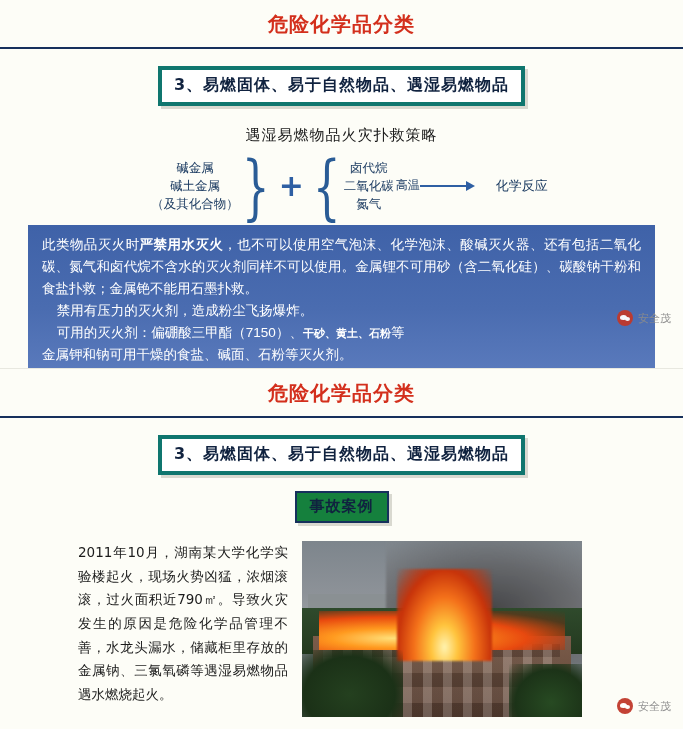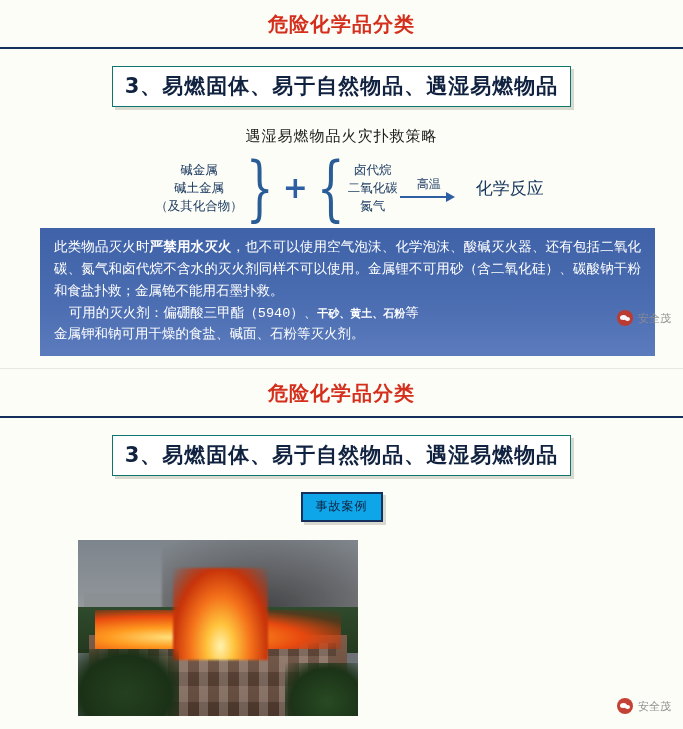--- a/index.html
+++ b/index.html
@@ -46,23 +46,23 @@
     height: 2px;
     background: #16305c;
     margin: 9px 0 0 0;
   }
   .section-box-wrap {
     display: flex;
     justify-content: center;
     margin-top: 17px;
   }
   .section-box {
-    border: 1px solid #0f766e;
+    border: 4px solid #0f766e;
     padding: 5px 12px 6px 12px;
-    font-size: 21px;
+    font-size: 16px;
     font-weight: bold;
     color: #10223f;
     background: #ffffff;
     box-shadow: 3px 3px 0 #d9d9d0;
     font-family: "DejaVu Sans", sans-serif;
     letter-spacing: 1px;
   }
   .sub-head {
     text-align: center;
     font-size: 15px;
@@ -98,21 +98,21 @@
   }
   .plus {
     color: #2e5fa3;
     font-size: 30px;
     font-weight: bold;
     margin: 0 6px;
     line-height: 1;
   }
   .arrow-group {
     display: flex;
-    flex-direction: column;
+    flex-direction: row;
     align-items: center;
     margin: 16px 2px;
   }
   .arrow-label {
     font-size: 12px;
     color: #1b3b63;
     margin-bottom: 1px;
   }
   .arrow-line {
     width: 58px;
@@ -128,33 +128,33 @@
   }
   .arrow-line:after {
     content: "";
     position: absolute;
     left: 46px; top: -2px;
     border-left: 9px solid #2e5fa3;
     border-top: 5px solid transparent;
     border-bottom: 5px solid transparent;
   }
   .result {
-    font-size: 17px;
+    font-size: 13px;
     color: #17375e;
     margin-left: 16px;
   }
   
   .blue-panel {
-    margin: 12px 28px 0 40px;
+    margin: 12px 28px 0 28px;
     background: linear-gradient(#3f62a8, #4a6cb0 55%, #5b7bbd);
     color: #ffffff;
     font-size: 13.5px;
     line-height: 1.62;
     padding: 9px 14px 10px 14px;
-    font-family: Liberation Mono, monospace;
+    font-family: Liberation Sans, sans-serif;
     text-align: justify;
   }
   .blue-panel p {
     margin: 0;
   }
   .bold {
     font-weight: bold;
   }
   .bold-lg {
     font-weight: bold;
@@ -164,24 +164,24 @@
     text-indent: 1.1em;
   }
   
   .case-box-wrap {
     display: flex;
     justify-content: center;
     margin-top: 16px;
   }
   .case-box {
     border: 2px solid #16305c;
-    background: #0ea5e9;
+    background: #15803d;
     padding: 4px 13px 5px 13px;
-    font-size: 12px;
-    font-weight: normal;
+    font-size: 15px;
+    font-weight: bold;
     color: #10223f;
     box-shadow: 3px 3px 0 #d9d9d0;
     font-family: "DejaVu Sans", sans-serif;
     letter-spacing: 1px;
   }
   .case-body {
     display: flex;
     margin: 18px 68px 0 78px;
     gap: 14px;
   }
@@ -337,21 +337,22 @@
       </div>
       <div class="arrow-group">
         <div class="arrow-label">高温</div>
         <div class="arrow-line"></div>
       </div>
       <div class="result">化学反应</div>
     </div>
 
     <div class="blue-panel">
       <p><span>此类物品灭火时</span><span class="bold">严禁用水灭火</span><span>，也不可以使用空气泡沫、化学泡沫、酸碱灭火器、还有包括二氧化碳、氮气和卤代烷不含水的灭火剂同样不可以使用。金属锂不可用砂（含二氧化硅）、碳酸钠干粉和食盐扑救；金属铯不能用石墨扑救。</span></p>
-      <p class="indent"><span>可用的灭火剂：偏硼酸三甲酯（5940）、</span><span class="bold-lg">干砂、黄土、石粉</span><span>等</span></p>
+      <p class="indent">禁用有压力的灭火剂，造成粉尘飞扬爆炸。</p>
+      <p class="indent"><span>可用的灭火剂：偏硼酸三甲酯（7150）、</span><span class="bold-lg">干砂、黄土、石粉</span><span>等</span></p>
       <p>金属钾和钠可用干燥的食盐、碱面、石粉等灭火剂。</p>
     </div>
 
     <div class="watermark wm1">
       <span class="wm-circle"></span>
       <span class="wm-text">安全茂</span>
     </div>
   </div>
 
   <div class="slide slide-two">
@@ -361,20 +362,21 @@
 
     <div class="section-box-wrap">
       <div class="section-box">3、易燃固体、易于自然物品、遇湿易燃物品</div>
     </div>
 
     <div class="case-box-wrap">
       <div class="case-box">事故案例</div>
     </div>
 
     <div class="case-body">
+      <div class="case-text">2011年10月，湖南某大学化学实验楼起火，现场火势凶猛，浓烟滚滚，过火面积近790㎡。导致火灾发生的原因是危险化学品管理不善，水龙头漏水，储藏柜里存放的金属钠、三氯氧磷等遇湿易燃物品遇水燃烧起火。</div>
       <div class="case-photo">
         <div class="sky"></div>
         <div class="farbuild"></div>
         <div class="smoke"></div>
         <div class="treeline"></div>
         <div class="bldg"></div>
         <div class="roof-fire"></div>
         <div class="flame-big"></div>
         <div class="tree-fg"></div>
         <div class="tree-fg2"></div>

